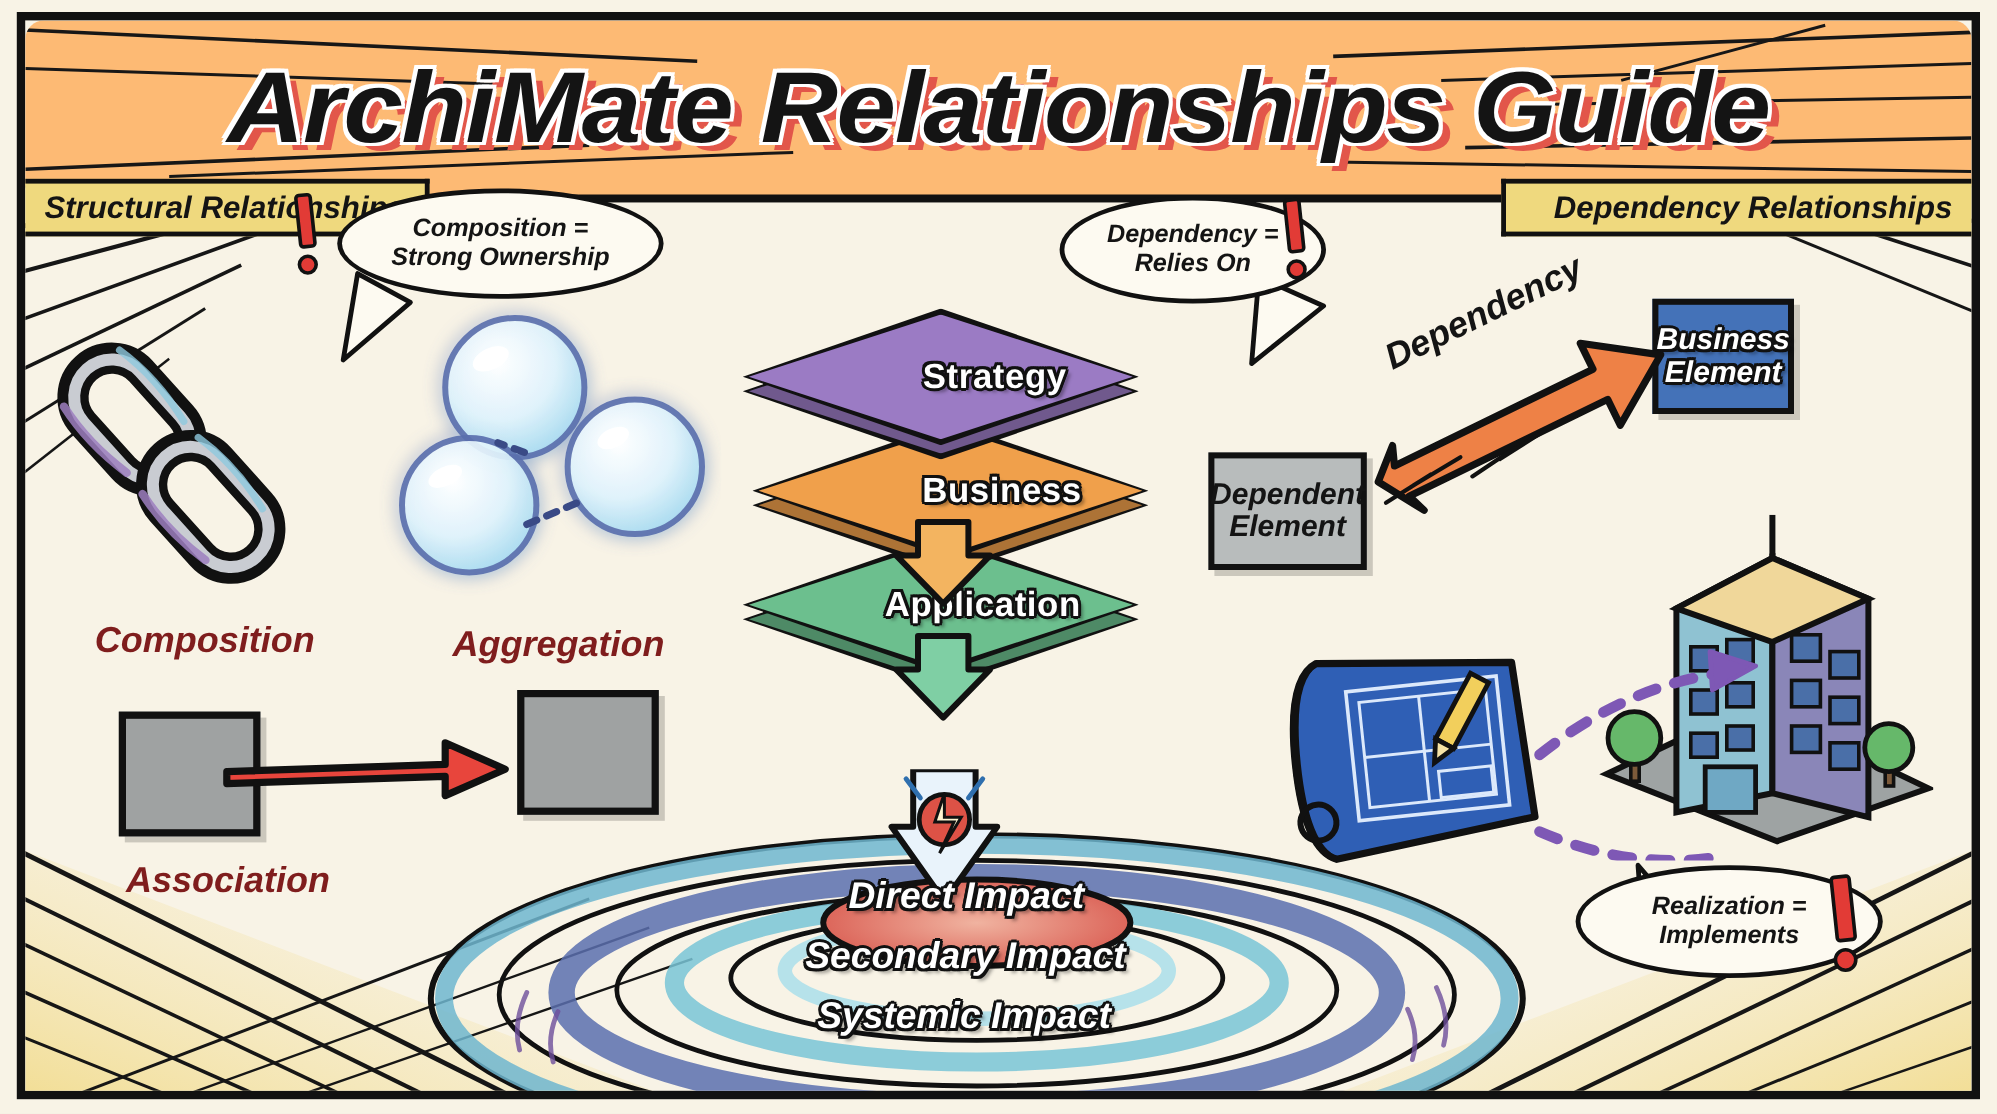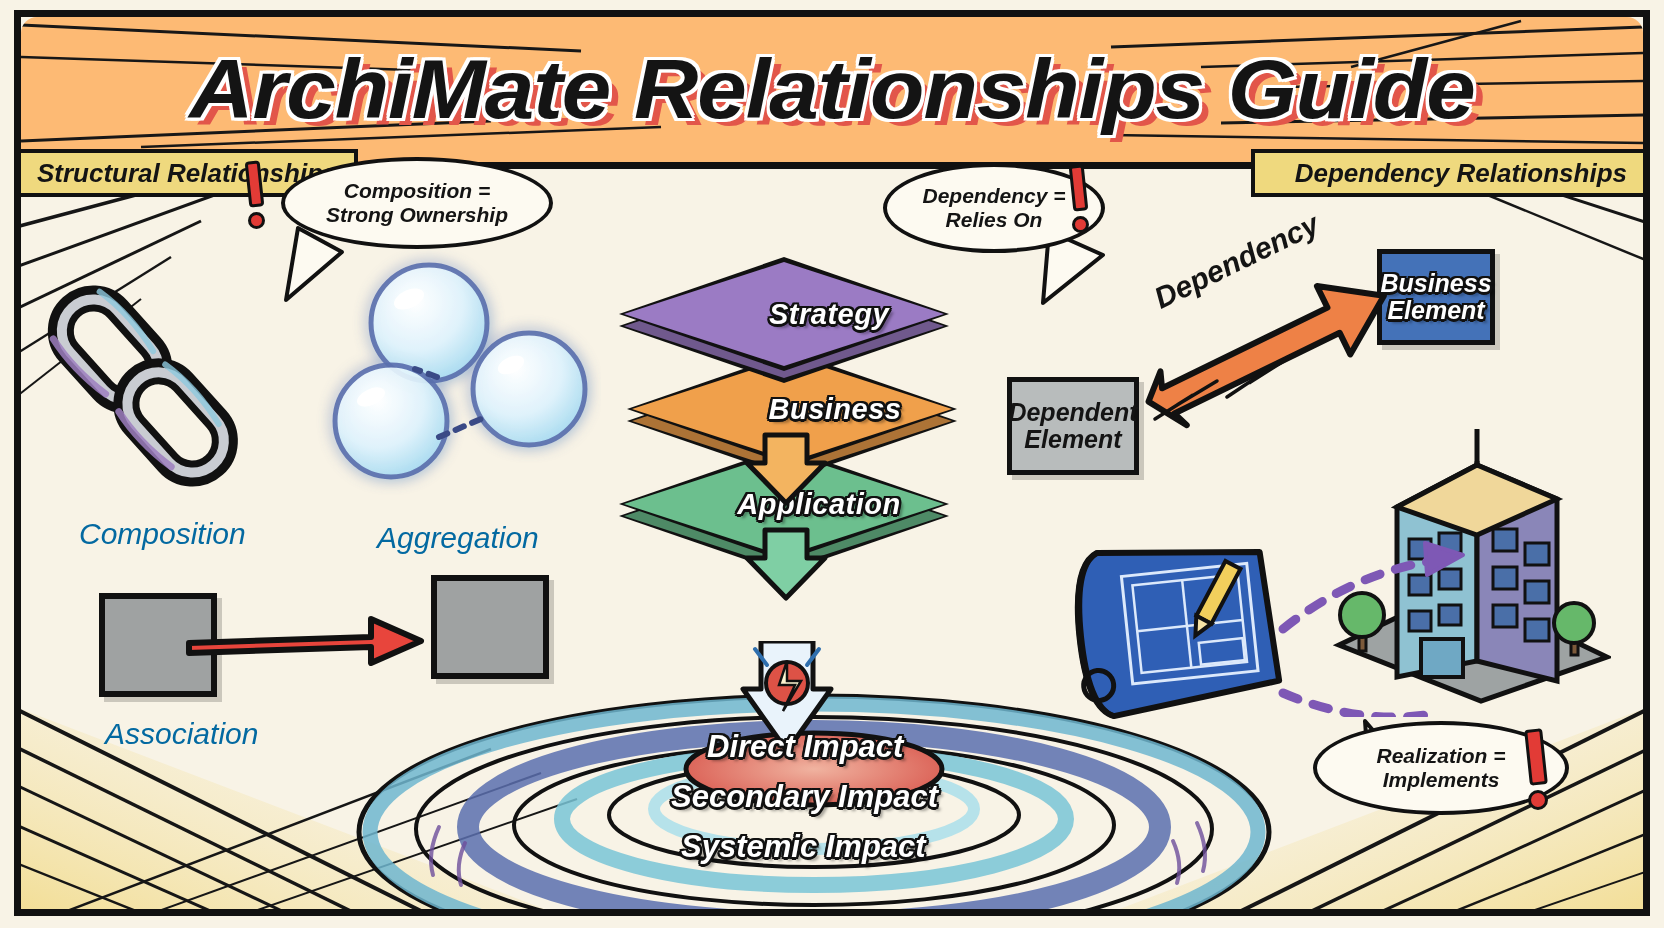--- a/index.html
+++ b/index.html
@@ -64,22 +64,22 @@
     font-size: 26px; font-weight: 900; font-style: italic;
     color: #141414;
     white-space: nowrap;
   }
   .sec-left  { left: 0px;  top: 132px; border-left: none; }
   .sec-right { right: 0px; top: 132px; border-right: none; padding-left: 40px; }
 
   
   .abs { position: absolute; }
   .lbl-bold {
-    font-size: 30px; font-weight: 400; font-style: italic;
-    color: #0369a1; white-space: nowrap;
+    font-size: 30px; font-weight: 700; font-style: italic;
+    color: #7f1d1d; white-space: nowrap;
   }
   .outline-white {
     color: #fff;
     text-shadow:
       2.5px 0 0 #111, -2.5px 0 0 #111, 0 2.5px 0 #111, 0 -2.5px 0 #111,
       2px 2px 0 #111, -2px 2px 0 #111, 2px -2px 0 #111, -2px -2px 0 #111,
       4px 4px 3px rgba(0,0,0,.35);
   }
 
   
@@ -144,21 +144,21 @@
     position: absolute;
     left: -5px; top: 7px;
     width: calc(100% + 10px); height: calc(100% + 10px);
     clip-path: polygon(50% 0%, 100% 50%, 50% 100%, 0% 50%);
     background: #111;
     z-index: -3;
   }
   .layer .txt {
     position: absolute; inset: 0;
     display: flex; align-items: center; justify-content: center;
-    font-size: 29px; font-weight: 900; font-style: italic;
+    font-size: 29px; font-weight: 900; 
     letter-spacing: .5px;
   }
 
   
   .el-box {
     position: absolute;
     border: 5px solid #111;
     display: flex; align-items: center; justify-content: center;
     text-align: center;
     font-size: 25px; font-weight: 900; font-style: italic;

